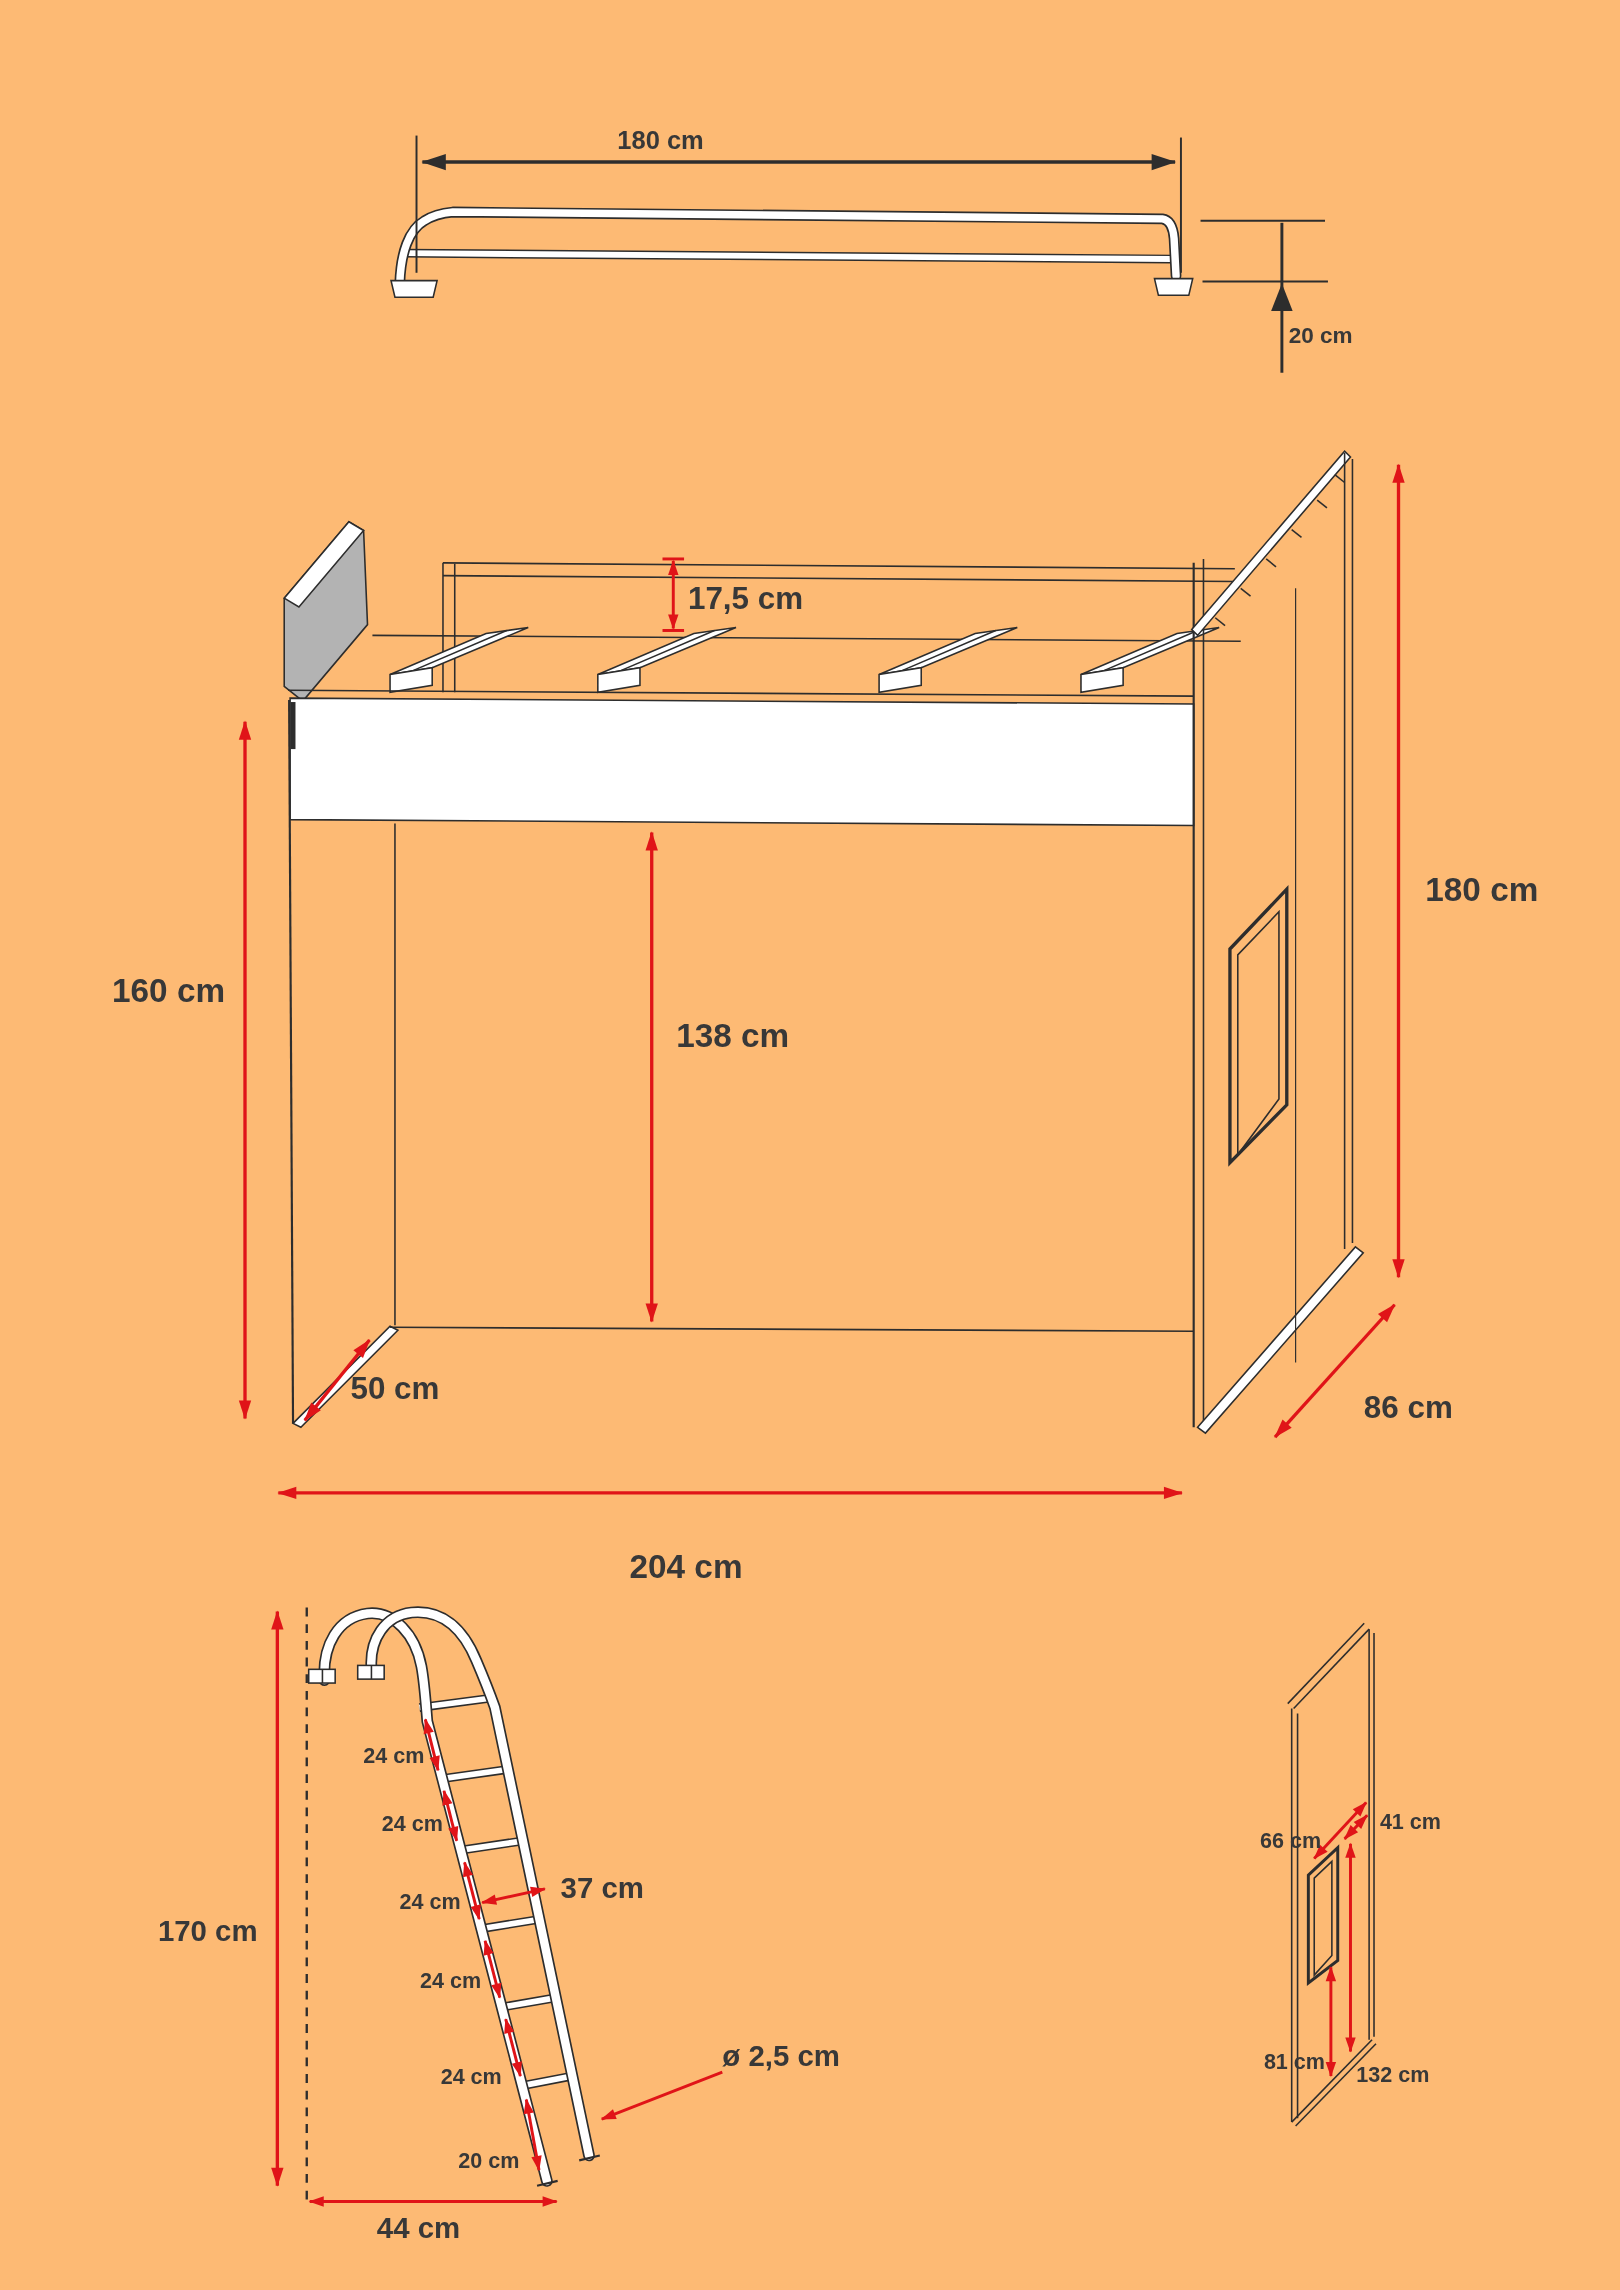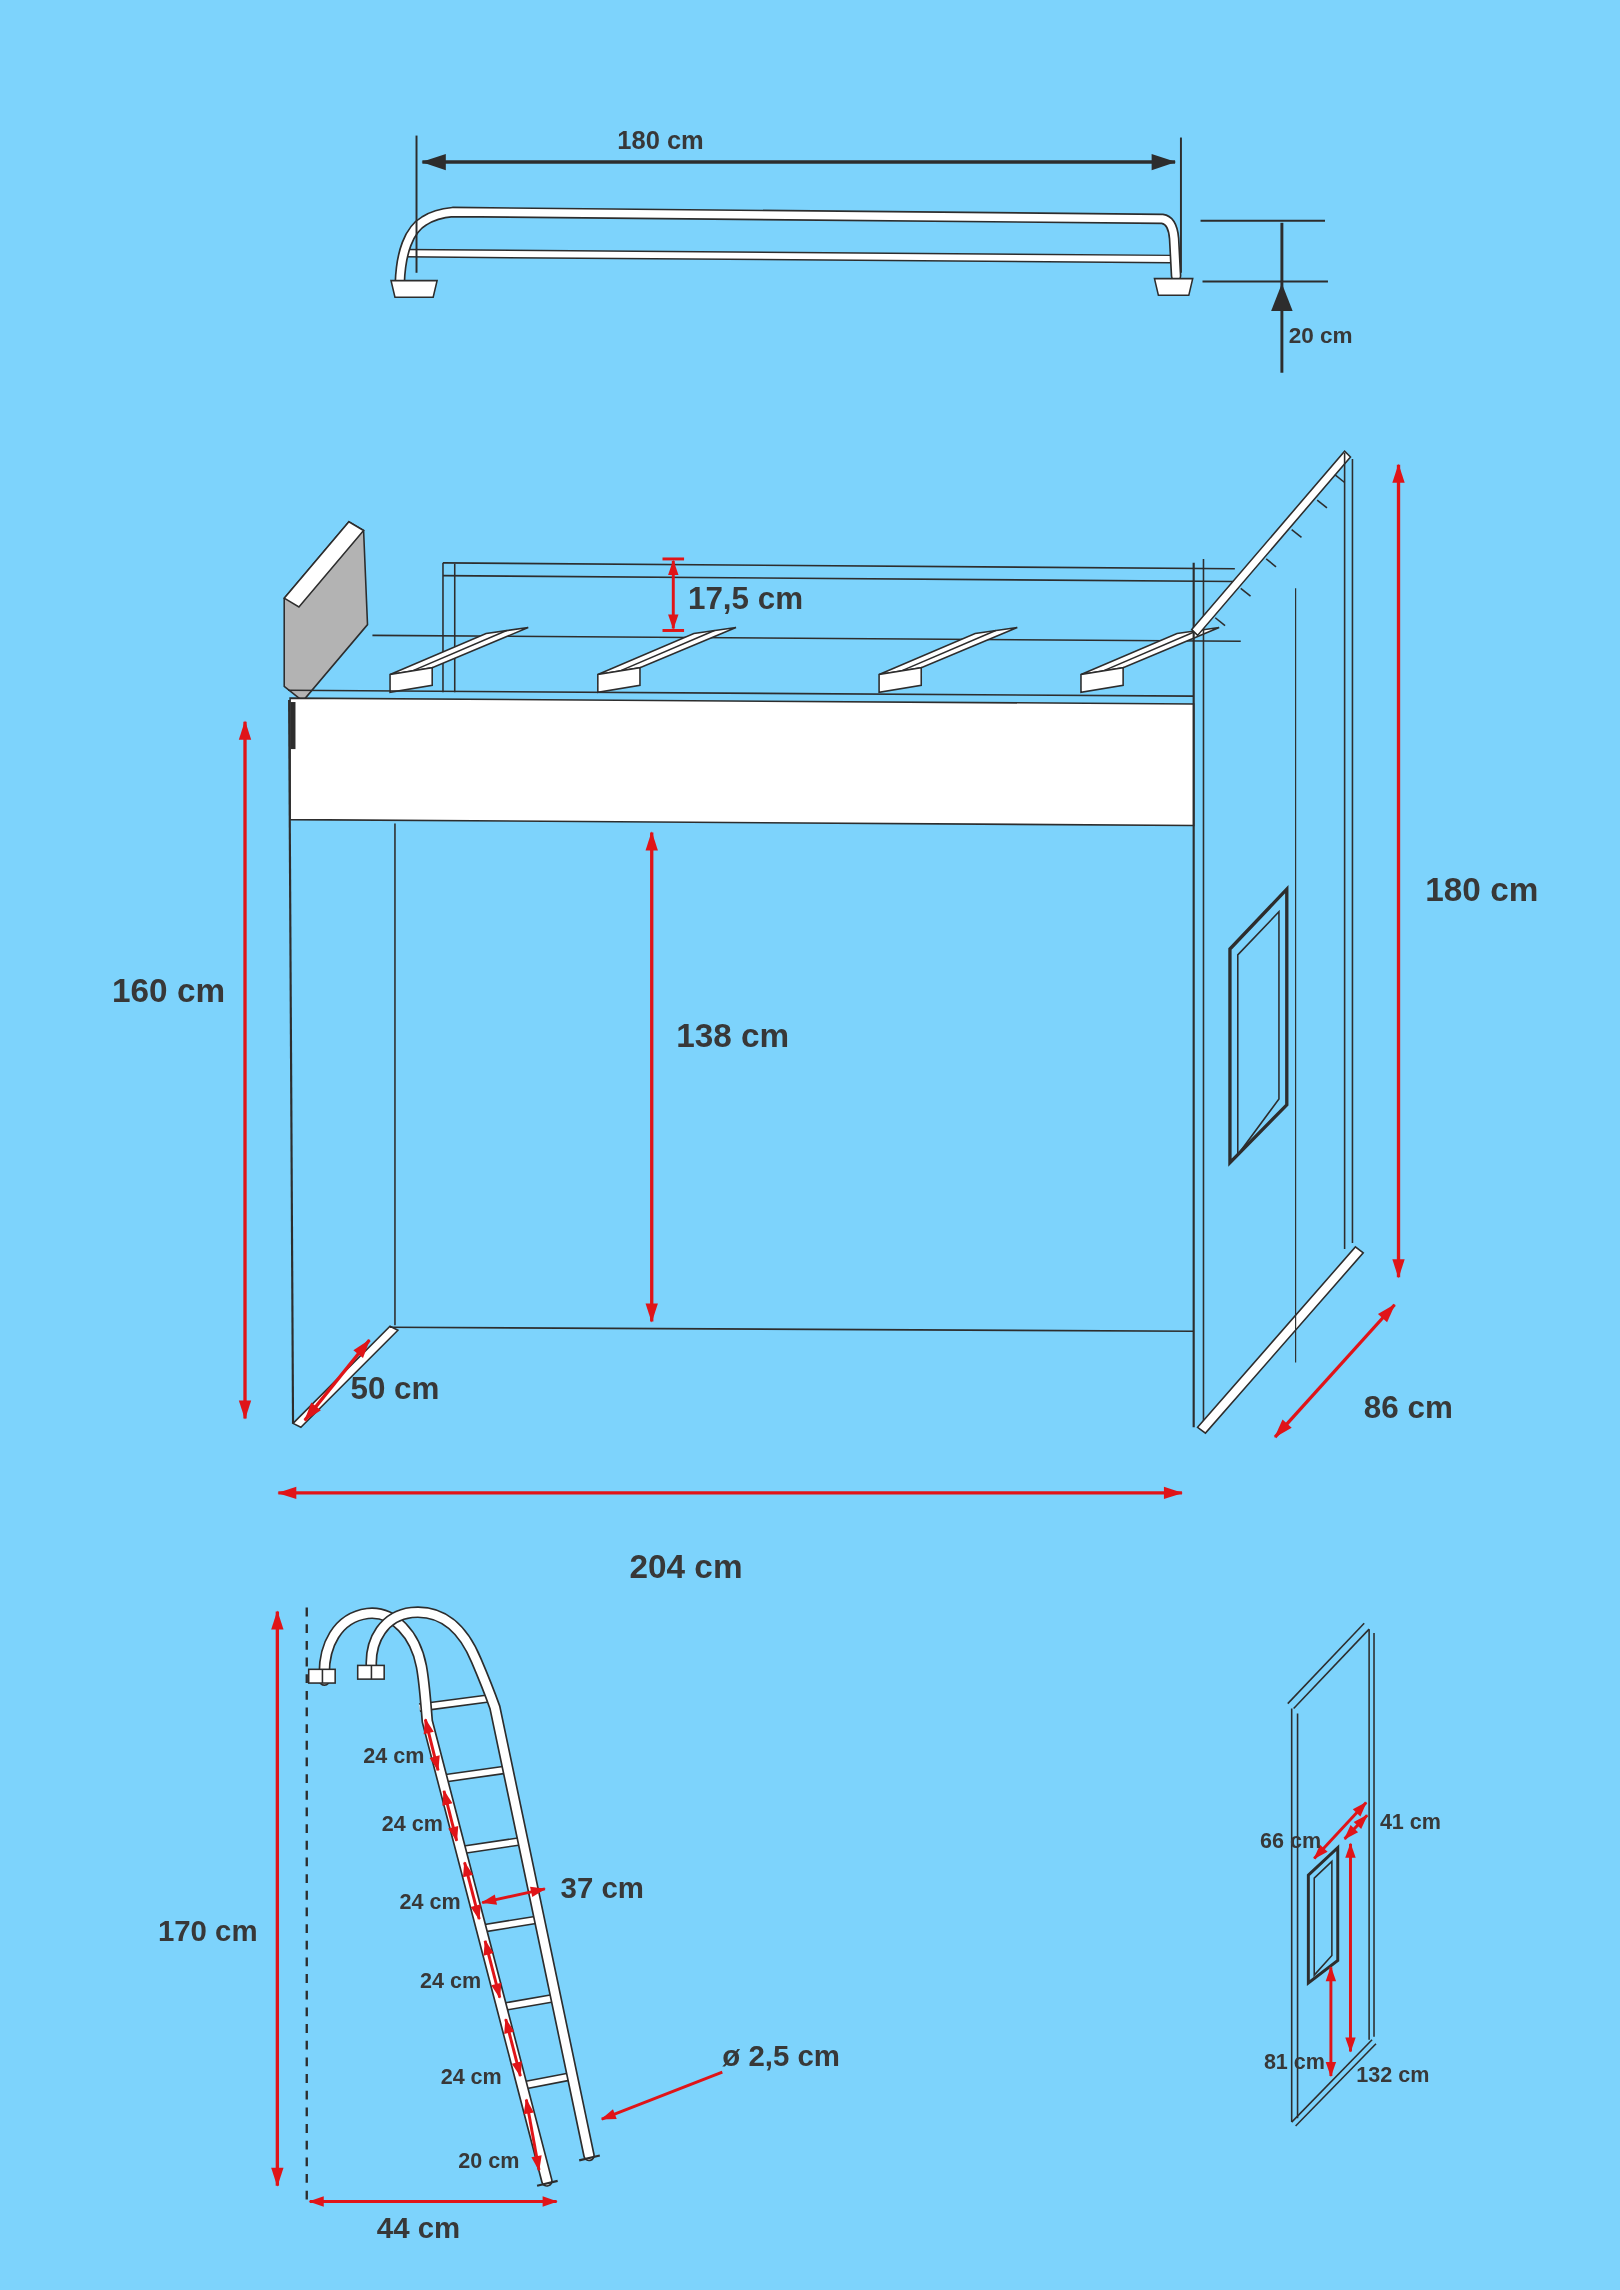--- a/index.html
+++ b/index.html
@@ -1,16 +1,16 @@
 <!DOCTYPE html>
 <html><head>
 <meta charset="utf-8">
 <style>
   html,body{margin:0;padding:0;background:#ffffff;}
-  .stage{position:relative;width:1620px;height:2291px;background:#7dd3fc;overflow:hidden;
+  .stage{position:relative;width:1620px;height:2291px;background:#fdba74;overflow:hidden;
          font-family:"Liberation Sans",sans-serif;}
   svg{position:absolute;left:0;top:0;}
   .ln{stroke:#2d2d2d;fill:none;stroke-width:1.6;}
   .ln2{stroke:#2d2d2d;fill:none;stroke-width:2.2;}
   .lnf{fill:#ffffff;stroke:#2d2d2d;stroke-width:1.6;}
   .grayf{fill:#b3b3b3;stroke:#2d2d2d;stroke-width:1.6;}
   .bold{stroke:#2d2d2d;fill:none;stroke-width:3.4;}
   .tubeO{stroke:#2d2d2d;stroke-width:12;fill:none;stroke-linecap:round;}
   .tubeI{stroke:#ffffff;stroke-width:8.6;fill:none;stroke-linecap:round;}
   .rungO{stroke:#2d2d2d;stroke-width:9;fill:none;stroke-linecap:butt;}

